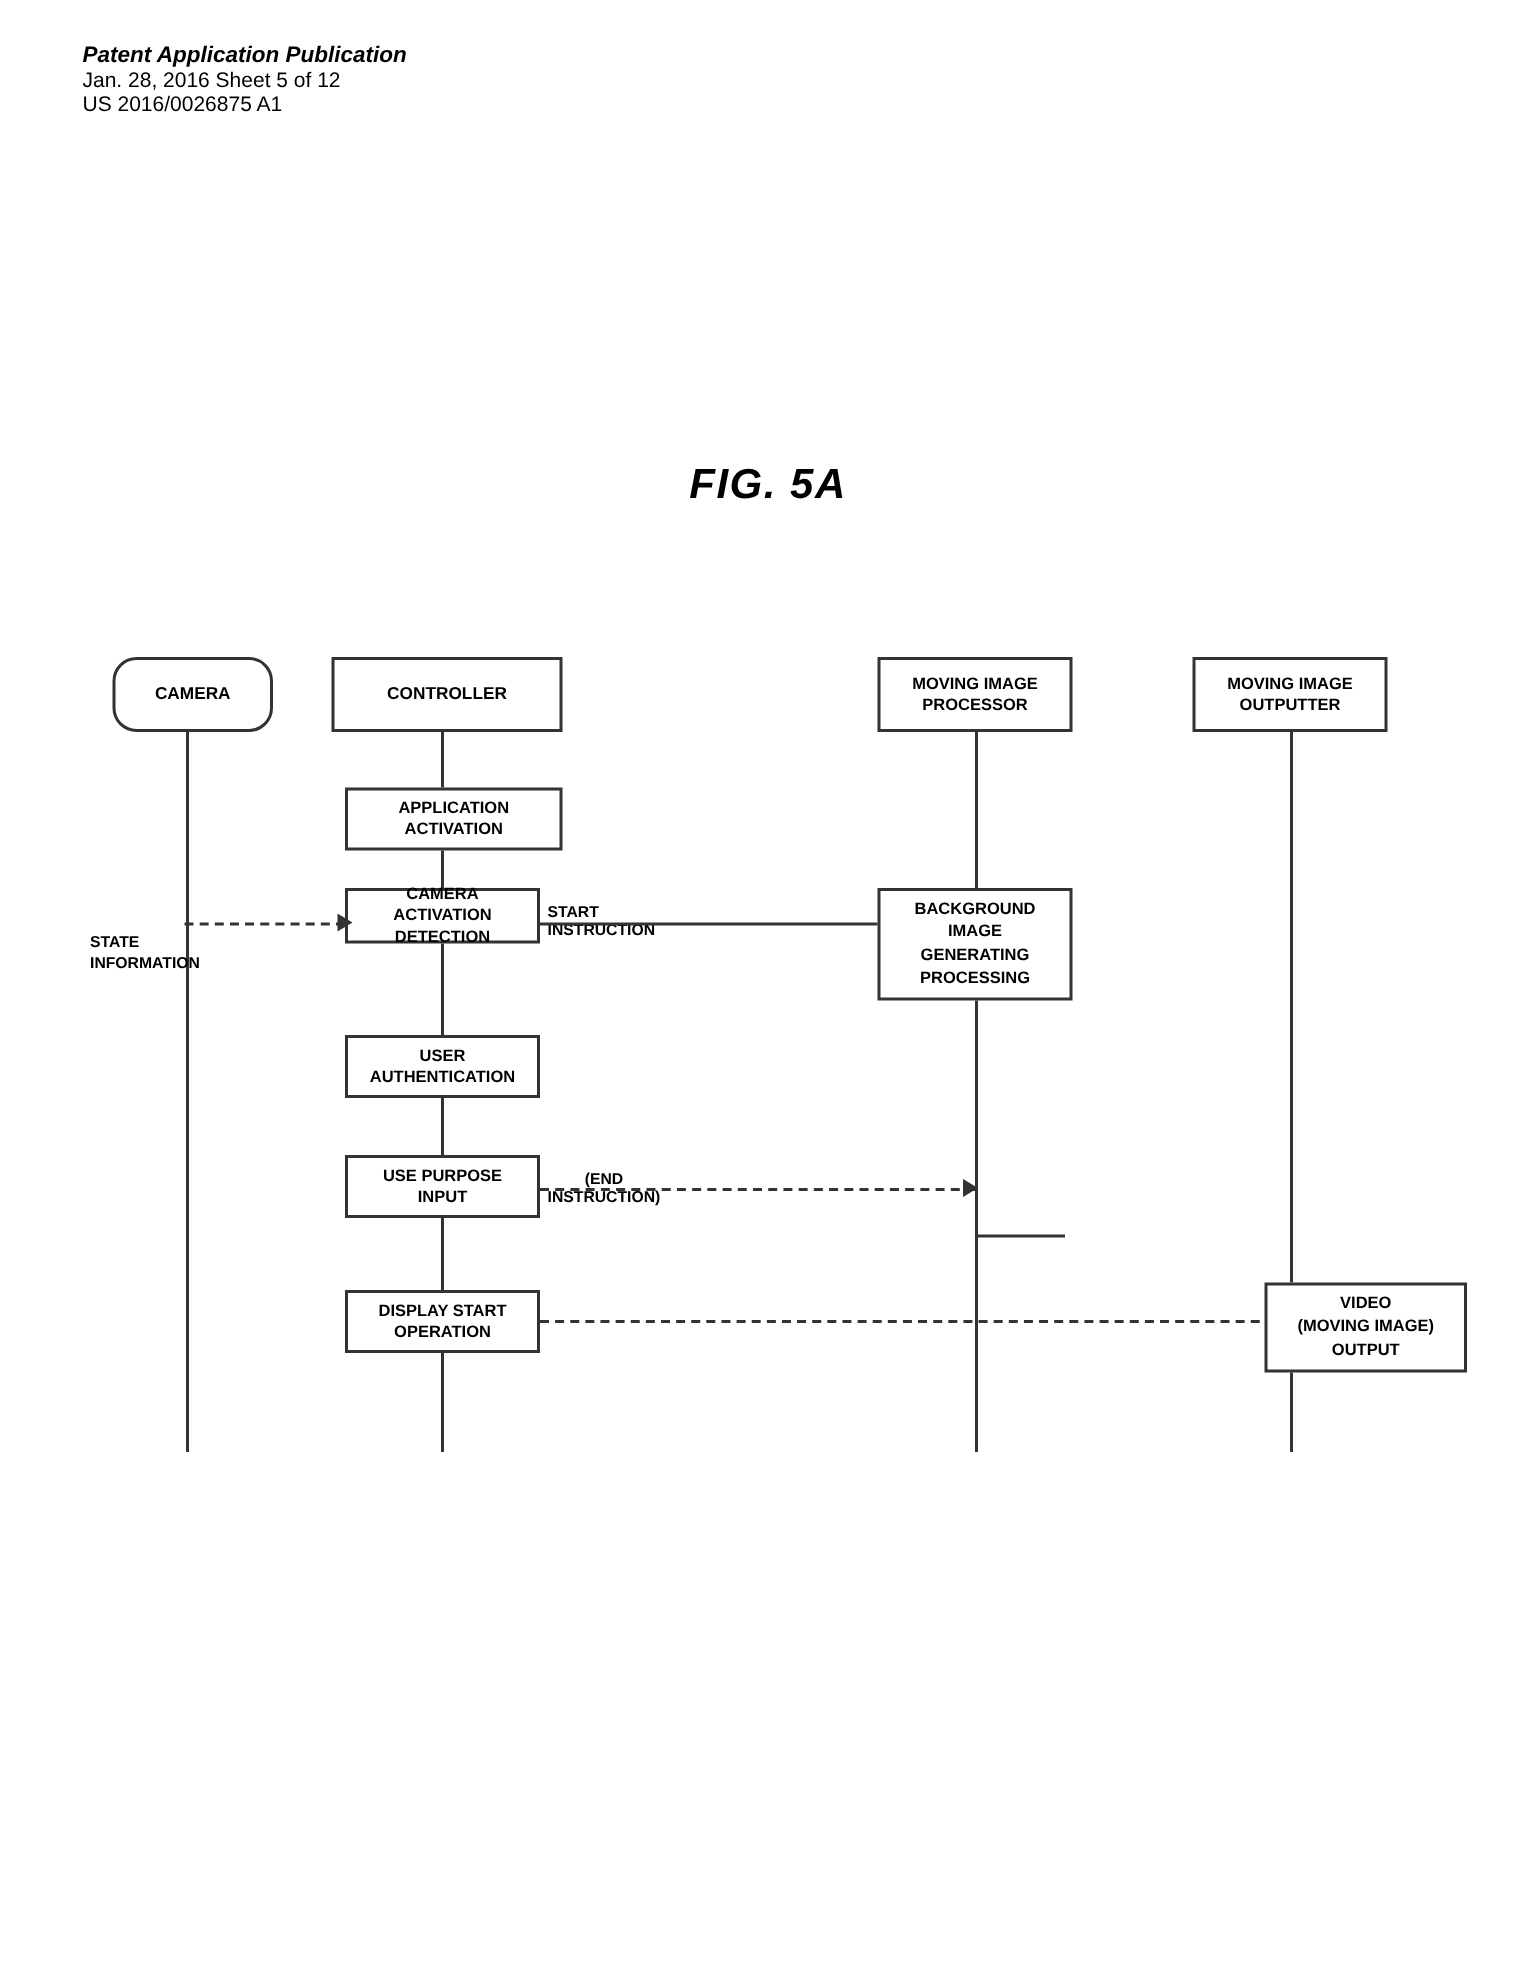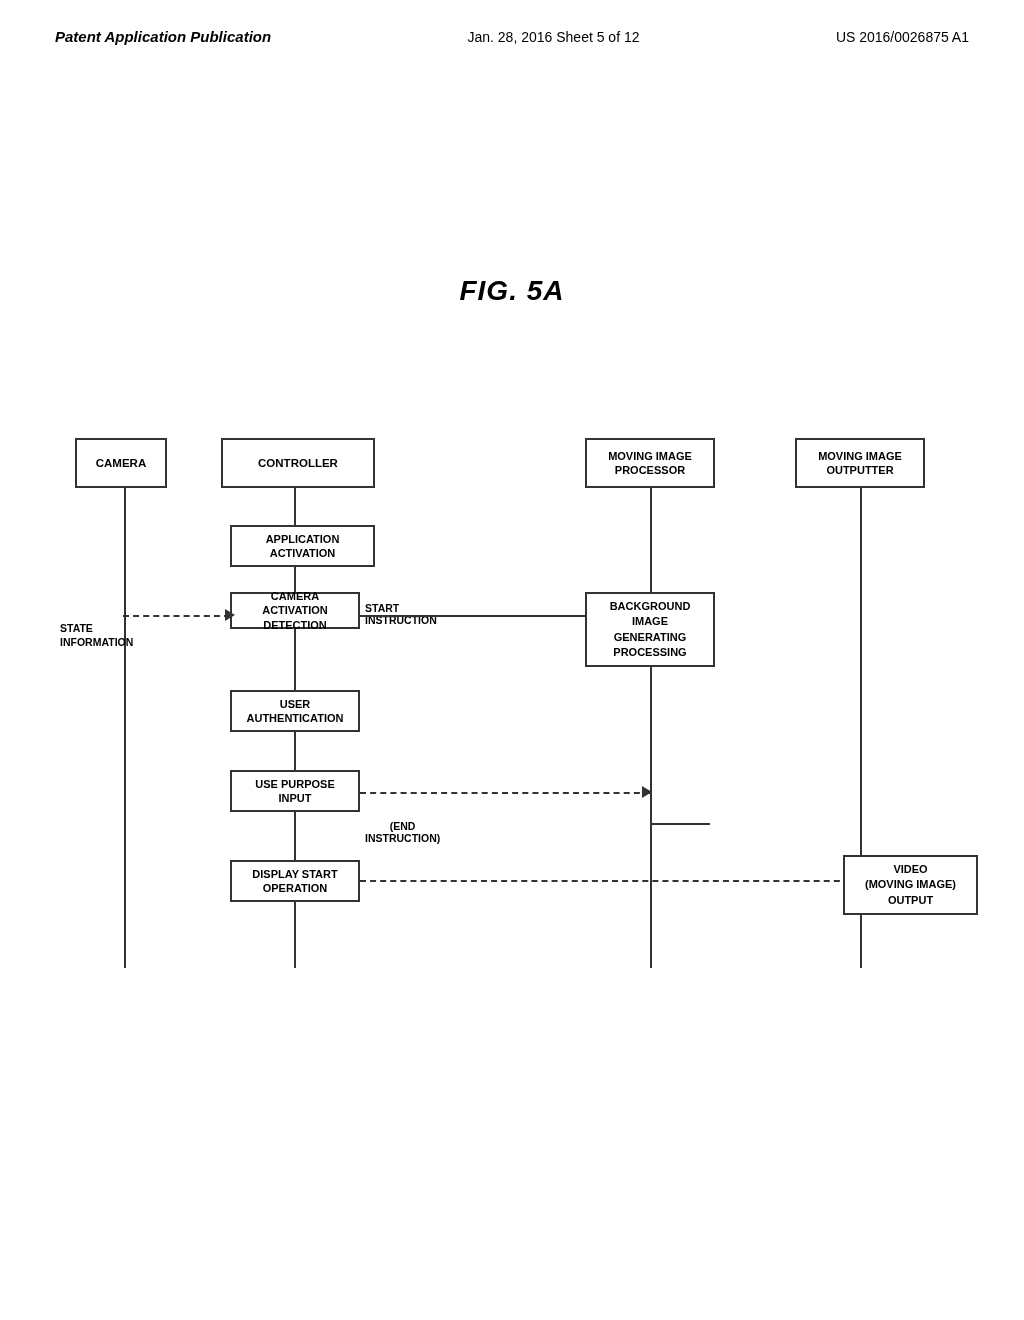--- a/index.html
+++ b/index.html
@@ -11,20 +11,21 @@
       overflow: hidden;
       position: relative;
     }
 
     .page-header {
       display: flex;
       justify-content: space-between;
       align-items: baseline;
       padding: 28px 55px 0 55px;
       font-size: 14px;
+      flex-direction: column;
     }
 
     .header-left {
       font-style: italic;
       font-weight: bold;
       font-size: 15px;
     }
 
     .header-center, .header-right {
       font-size: 14px;
@@ -97,21 +98,21 @@
 <div class="page-header">
   <span class="header-left">Patent Application Publication</span>
   <span class="header-center">Jan. 28, 2016  Sheet 5 of 12</span>
   <span class="header-right">US 2016/0026875 A1</span>
 </div>
 
 <div class="figure-title">FIG. 5A</div>
 
 <div class="diagram-container">
 
-  <div class="box" style="left:20px; top:8px; width:92px; height:50px;">CAMERA</div>
+  <div class="box" style="left:20px; top:8px; width:107px; height:50px;border-radius:16px;">CAMERA</div>
 
   <div class="box" style="left:166px; top:8px; width:154px; height:50px;">CONTROLLER</div>
 
   <div class="box" style="left:530px; top:8px; width:130px; height:50px; font-size:11px;">MOVING IMAGE<br>PROCESSOR</div>
 
   <div class="box" style="left:740px; top:8px; width:130px; height:50px; font-size:11px;">MOVING IMAGE<br>OUTPUTTER</div>
 
   <div class="lifeline" style="left:69px; top:58px; height:480px;"></div>
 
   <div class="lifeline" style="left:239px; top:58px; height:480px;"></div>
@@ -133,21 +134,21 @@
 
   <div class="arrow-line" style="left:305px; top:185px; width:290px;"></div>
   <div class="arrowhead-right" style="left:587px; top:179px;"></div>
 
   <div class="box" style="left:530px; top:162px; width:130px; height:75px; font-size:11px; line-height:1.4;">BACKGROUND<br>IMAGE<br>GENERATING<br>PROCESSING</div>
 
   <div class="box" style="left:175px; top:260px; width:130px; height:42px; font-size:11px;">USER<br>AUTHENTICATION</div>
 
   <div class="box" style="left:175px; top:340px; width:130px; height:42px; font-size:11px;">USE PURPOSE<br>INPUT</div>
 
-  <div style="position:absolute; left:310px; top:350px; font-size:10.5px; font-weight:bold; text-align:center;margin-top:40px;">(END<br>INSTRUCTION)</div>
+  <div style="position:absolute; left:310px; top:350px; font-size:10.5px; font-weight:bold; text-align:center;">(END<br>INSTRUCTION)</div>
 
   <div class="arrow-line dashed" style="left:305px; top:362px; width:290px;"></div>
   <div class="arrowhead-right" style="left:587px; top:356px;"></div>
 
   <div style="position:absolute; left:595px; top:370px; width:2px; height:25px; background:#333;"></div>
 
   <div style="position:absolute; left:595px; top:393px; width:60px; height:2px; background:#333;"></div>
 
   <div class="box" style="left:175px; top:430px; width:130px; height:42px; font-size:11px;">DISPLAY START<br>OPERATION</div>
 

